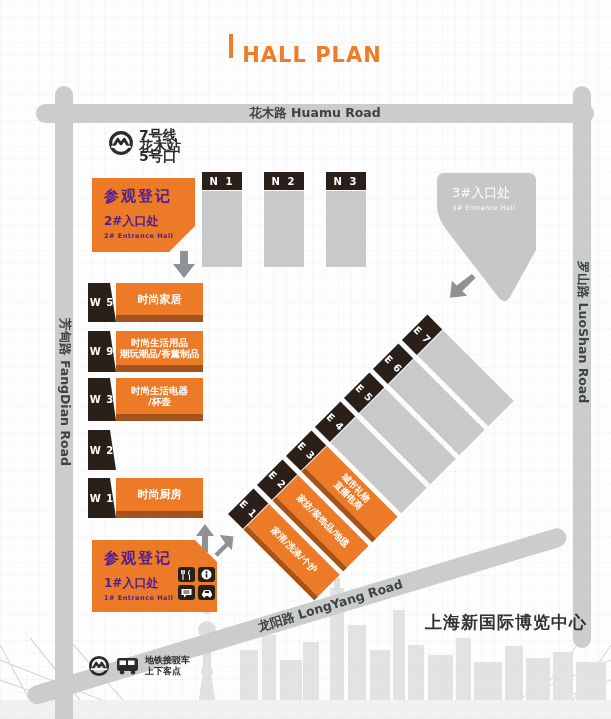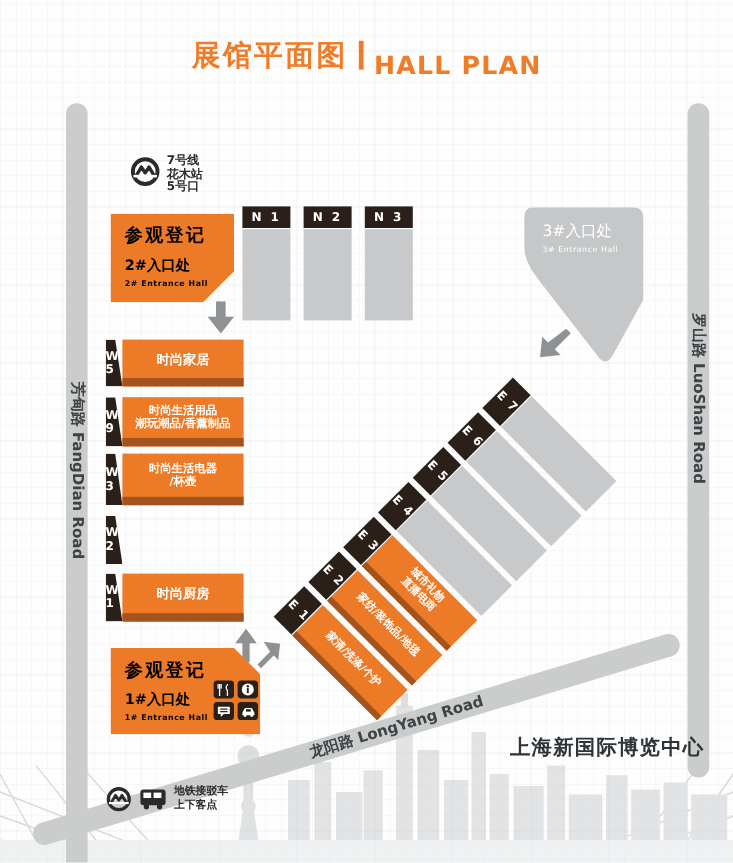--- a/index.html
+++ b/index.html
@@ -24,47 +24,47 @@
   #road-right{left:573px;top:86px;width:18px;height:562px;border-radius:9px;}
   #road-bottom{left:28px;top:688px;width:562px;height:19px;border-radius:10px;
     transform:rotate(-16.8deg);transform-origin:0 50%;
     display:flex;align-items:center;justify-content:center;padding-left:70px;box-sizing:border-box;}
   .road-label{font-size:12.5px;font-weight:bold;color:#3e4347;white-space:nowrap;}
   .vroad-label{z-index:2;font-size:12.5px;font-weight:bold;color:#3e4347;white-space:nowrap;
     transform:translate(-50%,-50%) rotate(90deg);}
 
   
   #metro-station{left:108px;top:130px;display:flex;gap:5px;align-items:flex-start;z-index:3;}
-  #metro-station .txt{font-size:10px;line-height:10.5px;font-weight:bold;color:#2b2b2b;}
-
-  
-  .entrance{background:#ec7a26;color:#000000;z-index:3;box-sizing:border-box;padding:9px 8px 6px 12px;}
+  #metro-station .txt{font-size:14px;line-height:10.5px;font-weight:bold;color:#2b2b2b;}
+
+  
+  .entrance{background:#ec7a26;color:#4c1d95;z-index:3;box-sizing:border-box;padding:9px 8px 6px 12px;}
   #entrance2{left:92px;top:178px;width:103px;height:74px;
     clip-path:polygon(0 0,100% 0,100% calc(100% - 26px),calc(100% - 26px) 100%,0 100%);}
   #entrance1{left:92px;top:540px;width:125px;height:72px;
     clip-path:polygon(0 0,calc(100% - 22px) 0,100% 22px,100% 100%,0 100%);}
   .entrance .t1{font-size:15px;font-weight:bold;letter-spacing:2px;}
   .entrance .t2{font-size:12px;font-weight:bold;margin-top:7px;}
   .entrance .t3{font-size:6.5px;font-weight:bold;letter-spacing:.5px;margin-top:2px;}
 
   
   #entrance3-text{left:452px;top:184px;width:84px;color:#fff;z-index:4;}
   #entrance3-text .t2{font-size:13px;}
   #entrance3-text .t3{font-size:6.5px;letter-spacing:.5px;margin-top:2px;}
 
   
-  #n-halls{left:202px;top:172px;display:flex;gap:11px;z-index:3;}
+  #n-halls{left:202px;top:172px;display:flex;gap:22px;z-index:3;}
   .n-col{width:40px;}
   .n-head{height:18px;background:#2b2019;color:#fff;font-size:10px;font-weight:bold;
     letter-spacing:2px;display:flex;align-items:center;justify-content:center;}
   .n-body{height:76px;background:#c8c9ca;margin-top:1px;}
 
   
   .w-row{left:88px;width:115px;display:flex;z-index:3;}
-  .w-label{width:14px;background:#2b2019;color:#fff;font-size:10px;font-weight:bold;
+  .w-label{width:28px;background:#2b2019;color:#fff;font-size:10px;font-weight:bold;
     display:flex;align-items:center;justify-content:center;letter-spacing:1px;
     clip-path:polygon(0 0,calc(100% - 6px) 0,100% 100%,0 100%);flex:none;}
   .w-body{flex:1;background:#ec7a26;border-bottom:7px solid #a3541e;color:#fff;
     display:flex;flex-direction:column;align-items:center;justify-content:center;
     font-weight:bold;font-size:11px;line-height:13px;text-align:center;}
   .w-body.small{font-size:9.5px;line-height:11.5px;}
 
   
   #e-group{left:228px;top:514px;width:282px;height:121px;display:flex;gap:5px;
     transform:rotate(-45deg);transform-origin:0 0;z-index:3;}
@@ -138,25 +138,27 @@
           <circle cx="207" cy="80" r="9"></circle>
         <rect x="203" y="86" width="8" height="83"></rect>
           <circle cx="207" cy="122" r="6"></circle>
         <path d="M196,169 L207,95 L218,169 Z" fill="#c9ccce"></path>
       </g>
       <rect x="0" y="150" width="611" height="19" fill="#e6e8e9"></rect>
     </g>
   </svg>
 
   <div id="title" class="abs">
-    <span class="cn">展馆平面图</span>
     <span class="sep"></span>
     <span class="en">HALL PLAN</span>
   </div>
 
+  <div id="road-top" class="abs road">
+    <span class="road-label">花木路 Huamu Road</span>
+  </div>
   <div id="road-left" class="abs road"></div>
   <div class="abs vroad-label" style="left:64px;top:392px;">芳甸路 FangDian Road</div>
   <div id="road-right" class="abs road"></div>
   <div class="abs vroad-label" style="left:582px;top:332px;">罗山路 LuoShan Road</div>
   <div id="road-bottom" class="abs road">
     <span class="road-label">龙阳路 LongYang Road</span>
   </div>
 
   <div id="metro-station" class="abs">
     <svg width="26" height="26" viewBox="0 0 24 24">

